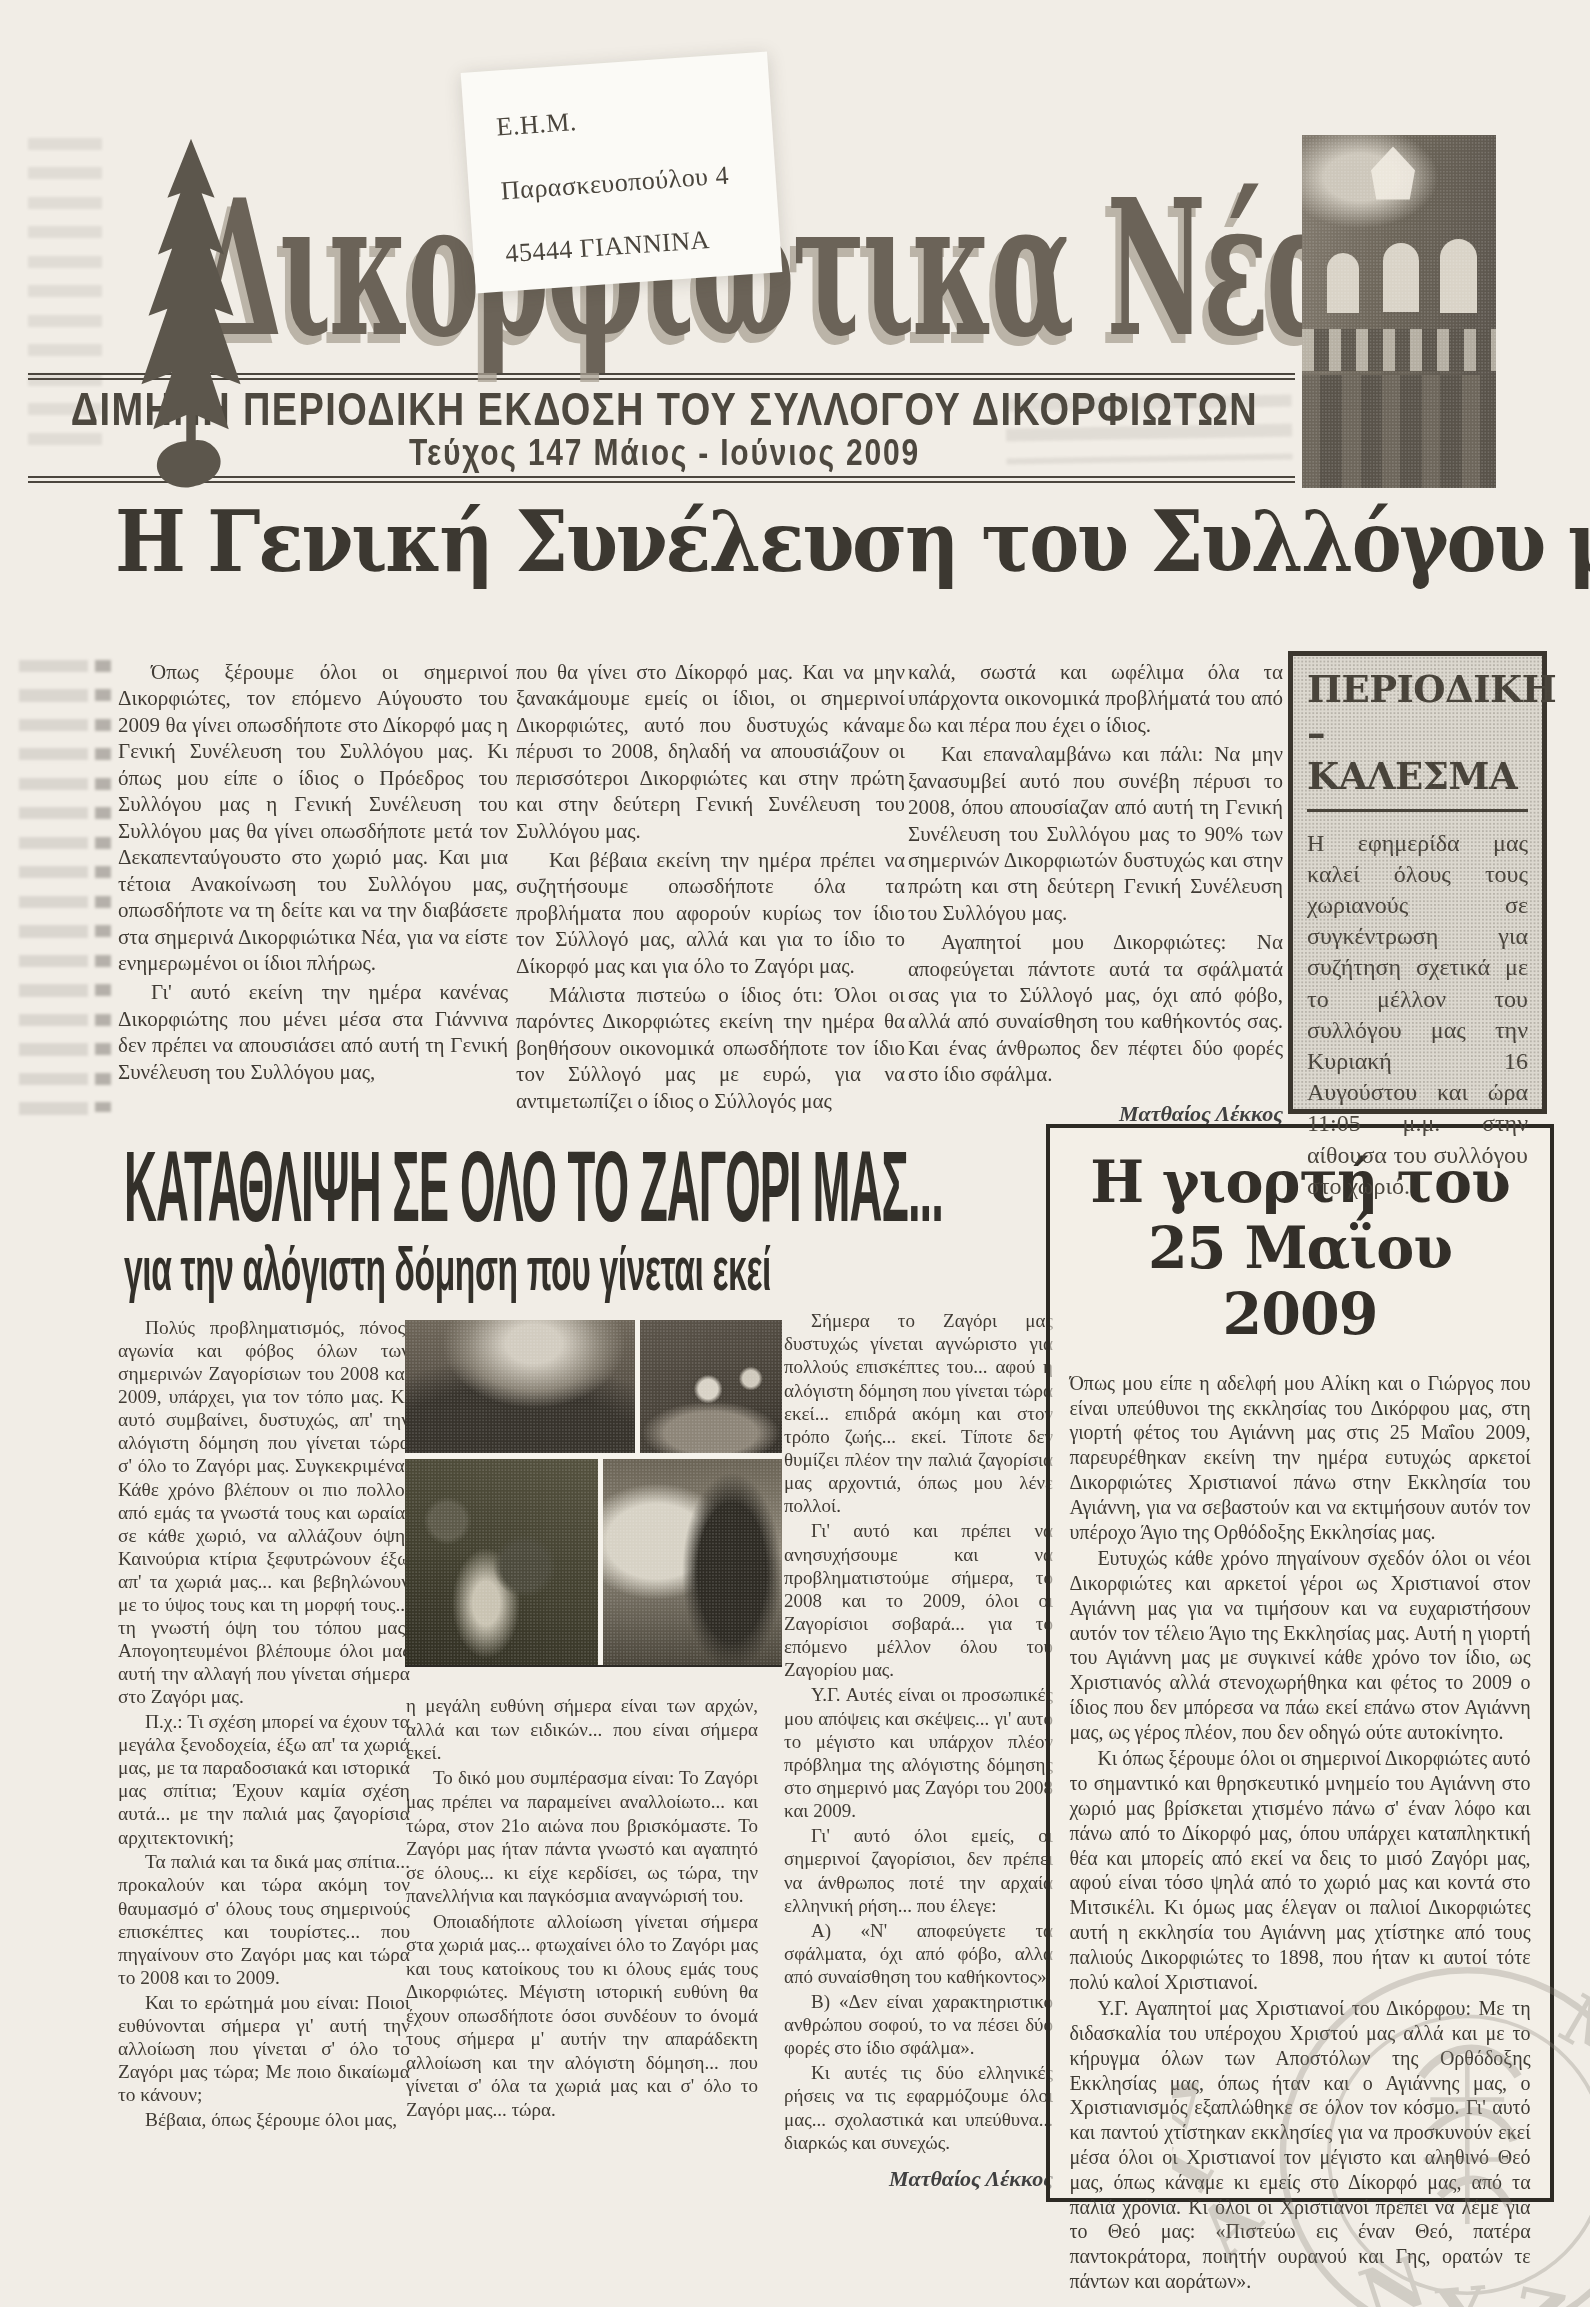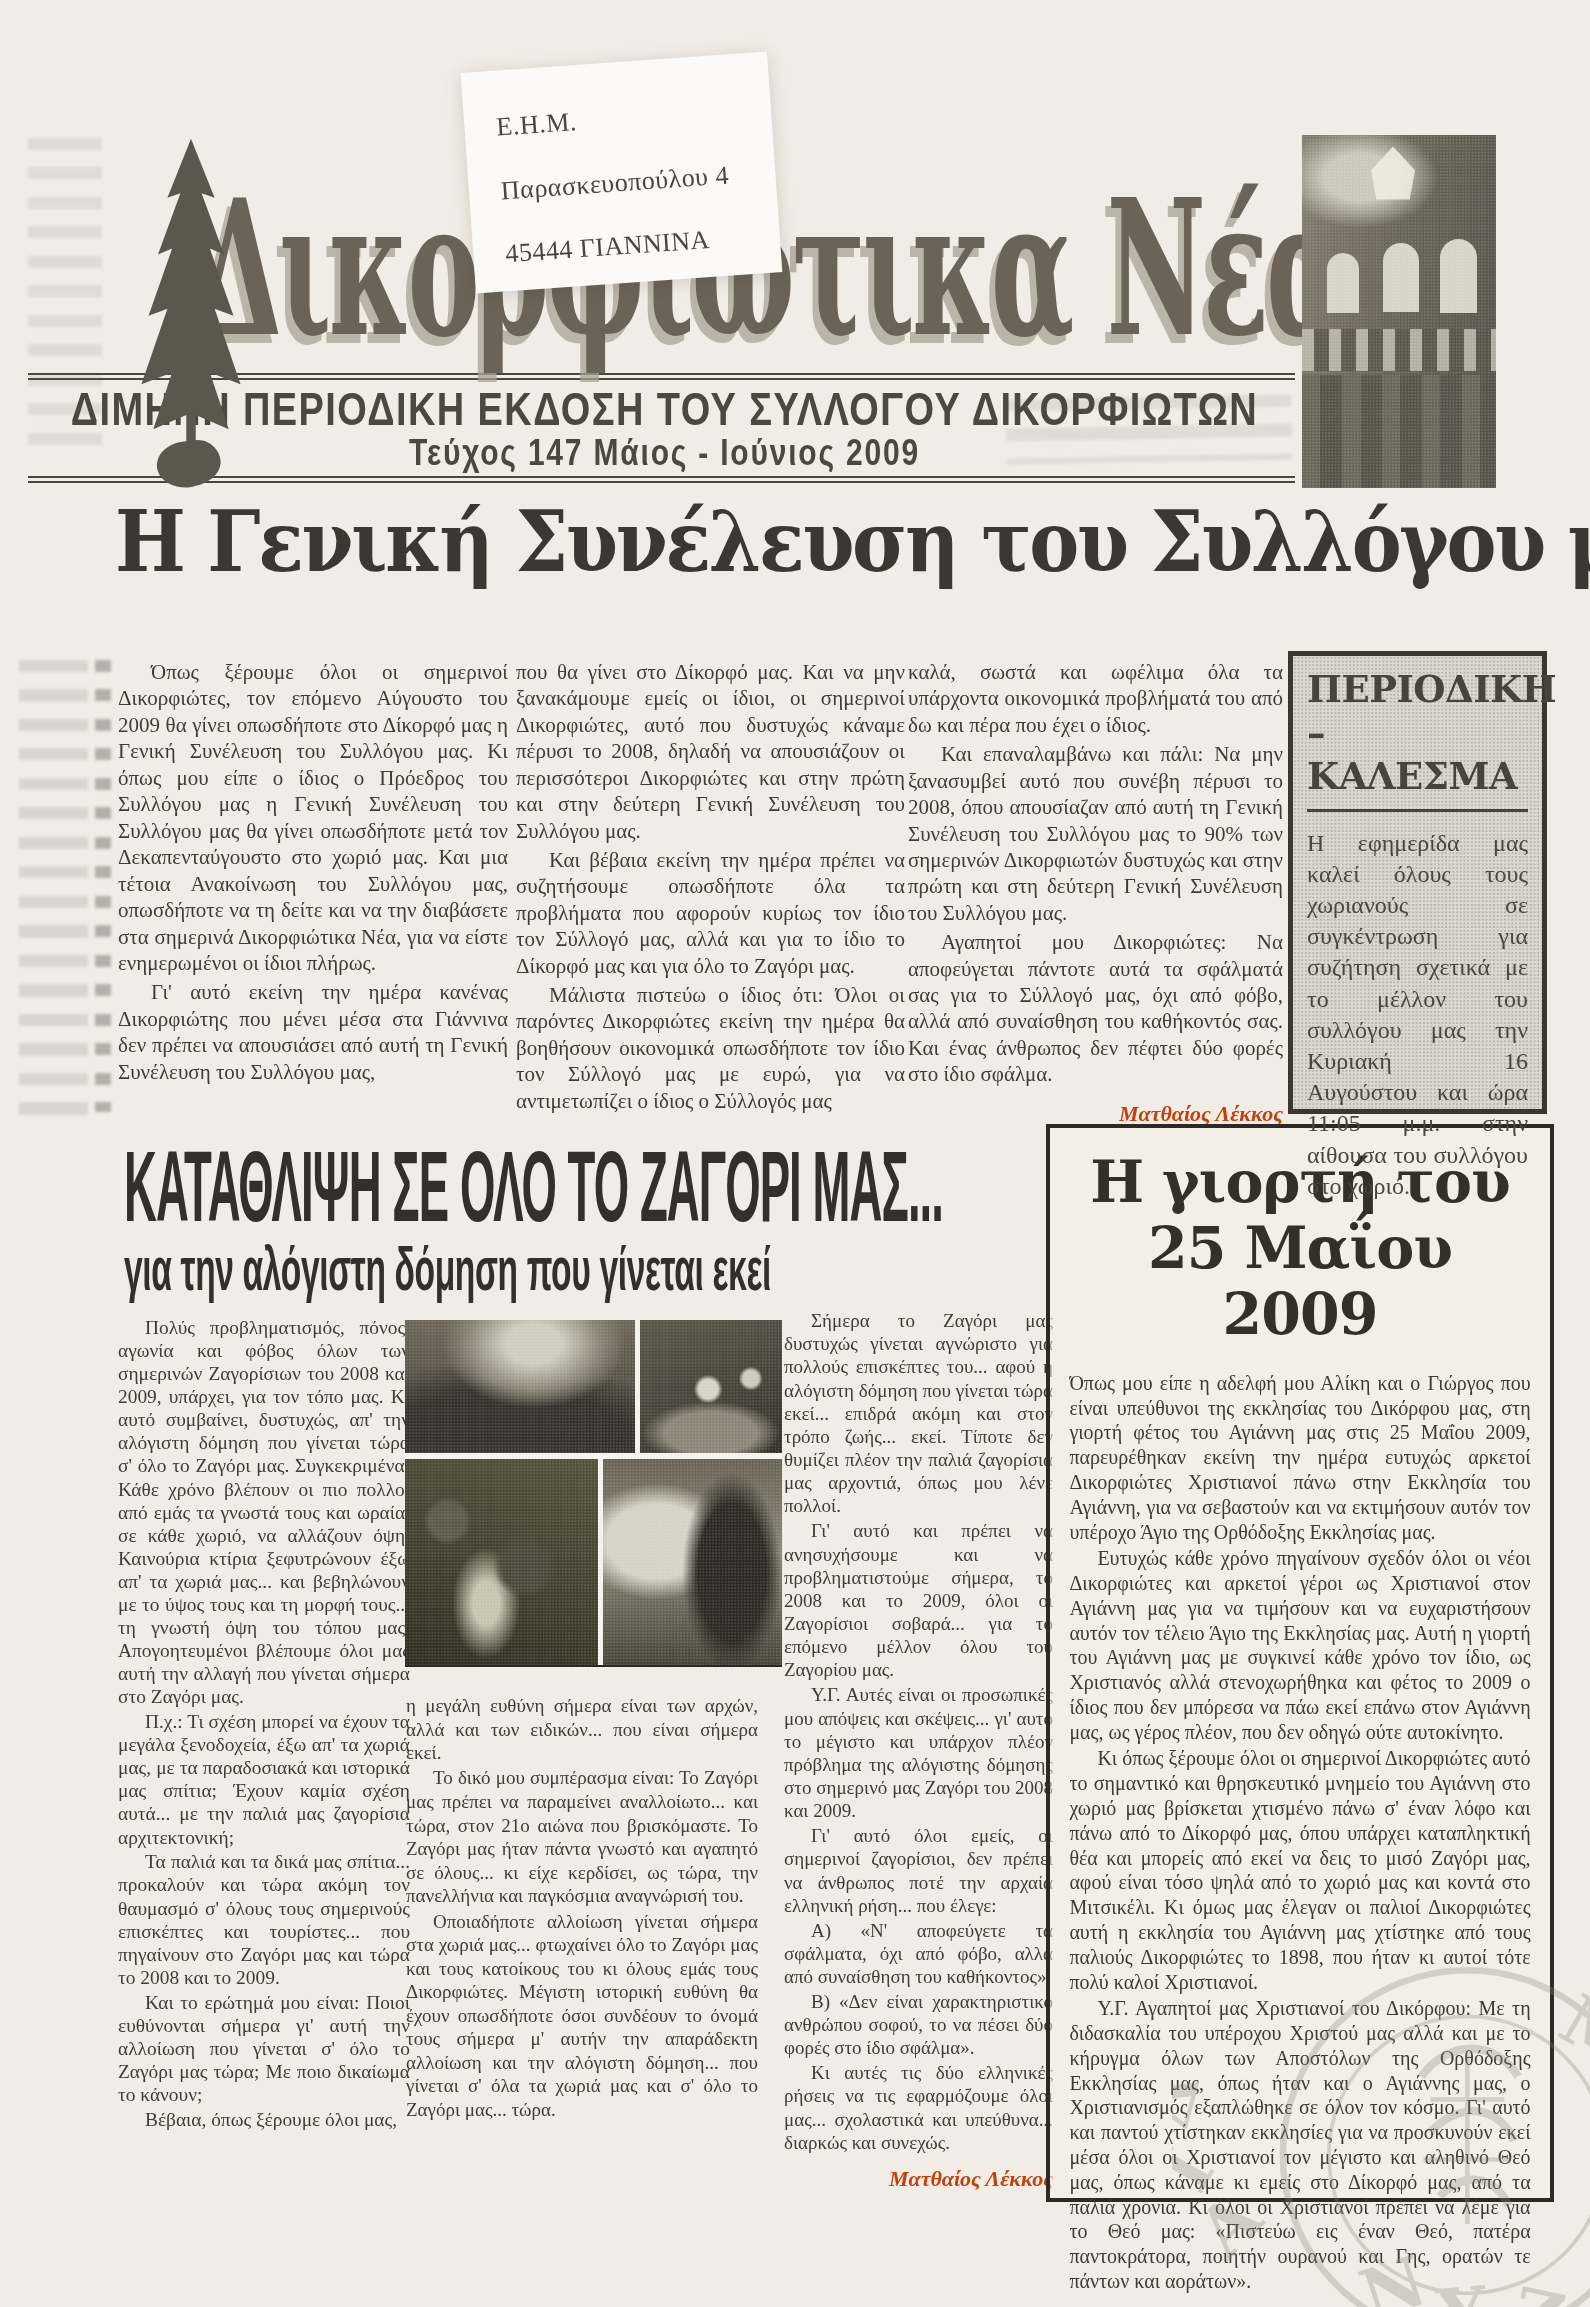--- a/index.html
+++ b/index.html
@@ -95,21 +95,21 @@
   .subbar span {
     font-family:"DejaVu Serif", serif; font-weight:bold; font-size:46px;
     letter-spacing:3.7px; white-space:nowrap; transform:scaleY(1.05);
   }
   .col { position:absolute; text-align:justify; font-size:21px; line-height:1.26; color:#403b34; }
   .col p { margin:0 0 2.8px 0; text-indent:33px; }
   .col p.noindent { text-indent:0; }
   .lead-c1 { left:118px;  top:659px; width:390px; }
   .lead-c2 { left:516px; top:659px; width:389px; }
   .lead-c3 { left:908px; top:659px; width:375px; }
-  .sig { text-align:right; font-style:italic; font-weight:bold; font-size:22px; margin-top:12px; color:#c2410c; }
+  .sig { text-align:right; font-style:italic; font-weight:bold; font-size:22px; margin-top:12px; color:#404040; }
   
   .ann-box {
     position:absolute; left:1288px; top:651px; width:259px; height:463px;
     border:5px solid #3b362e; box-sizing:border-box;
     background-color:#dcd8cf;
     background-image:radial-gradient(rgba(90,84,74,.28) 0.7px, transparent 0.9px);
     background-size:3.7px 3.7px;
     padding:12px 14px; z-index:3;
   }
   .ann-title { font-family:"DejaVu Serif", serif; font-weight:bold; font-size:37px;

